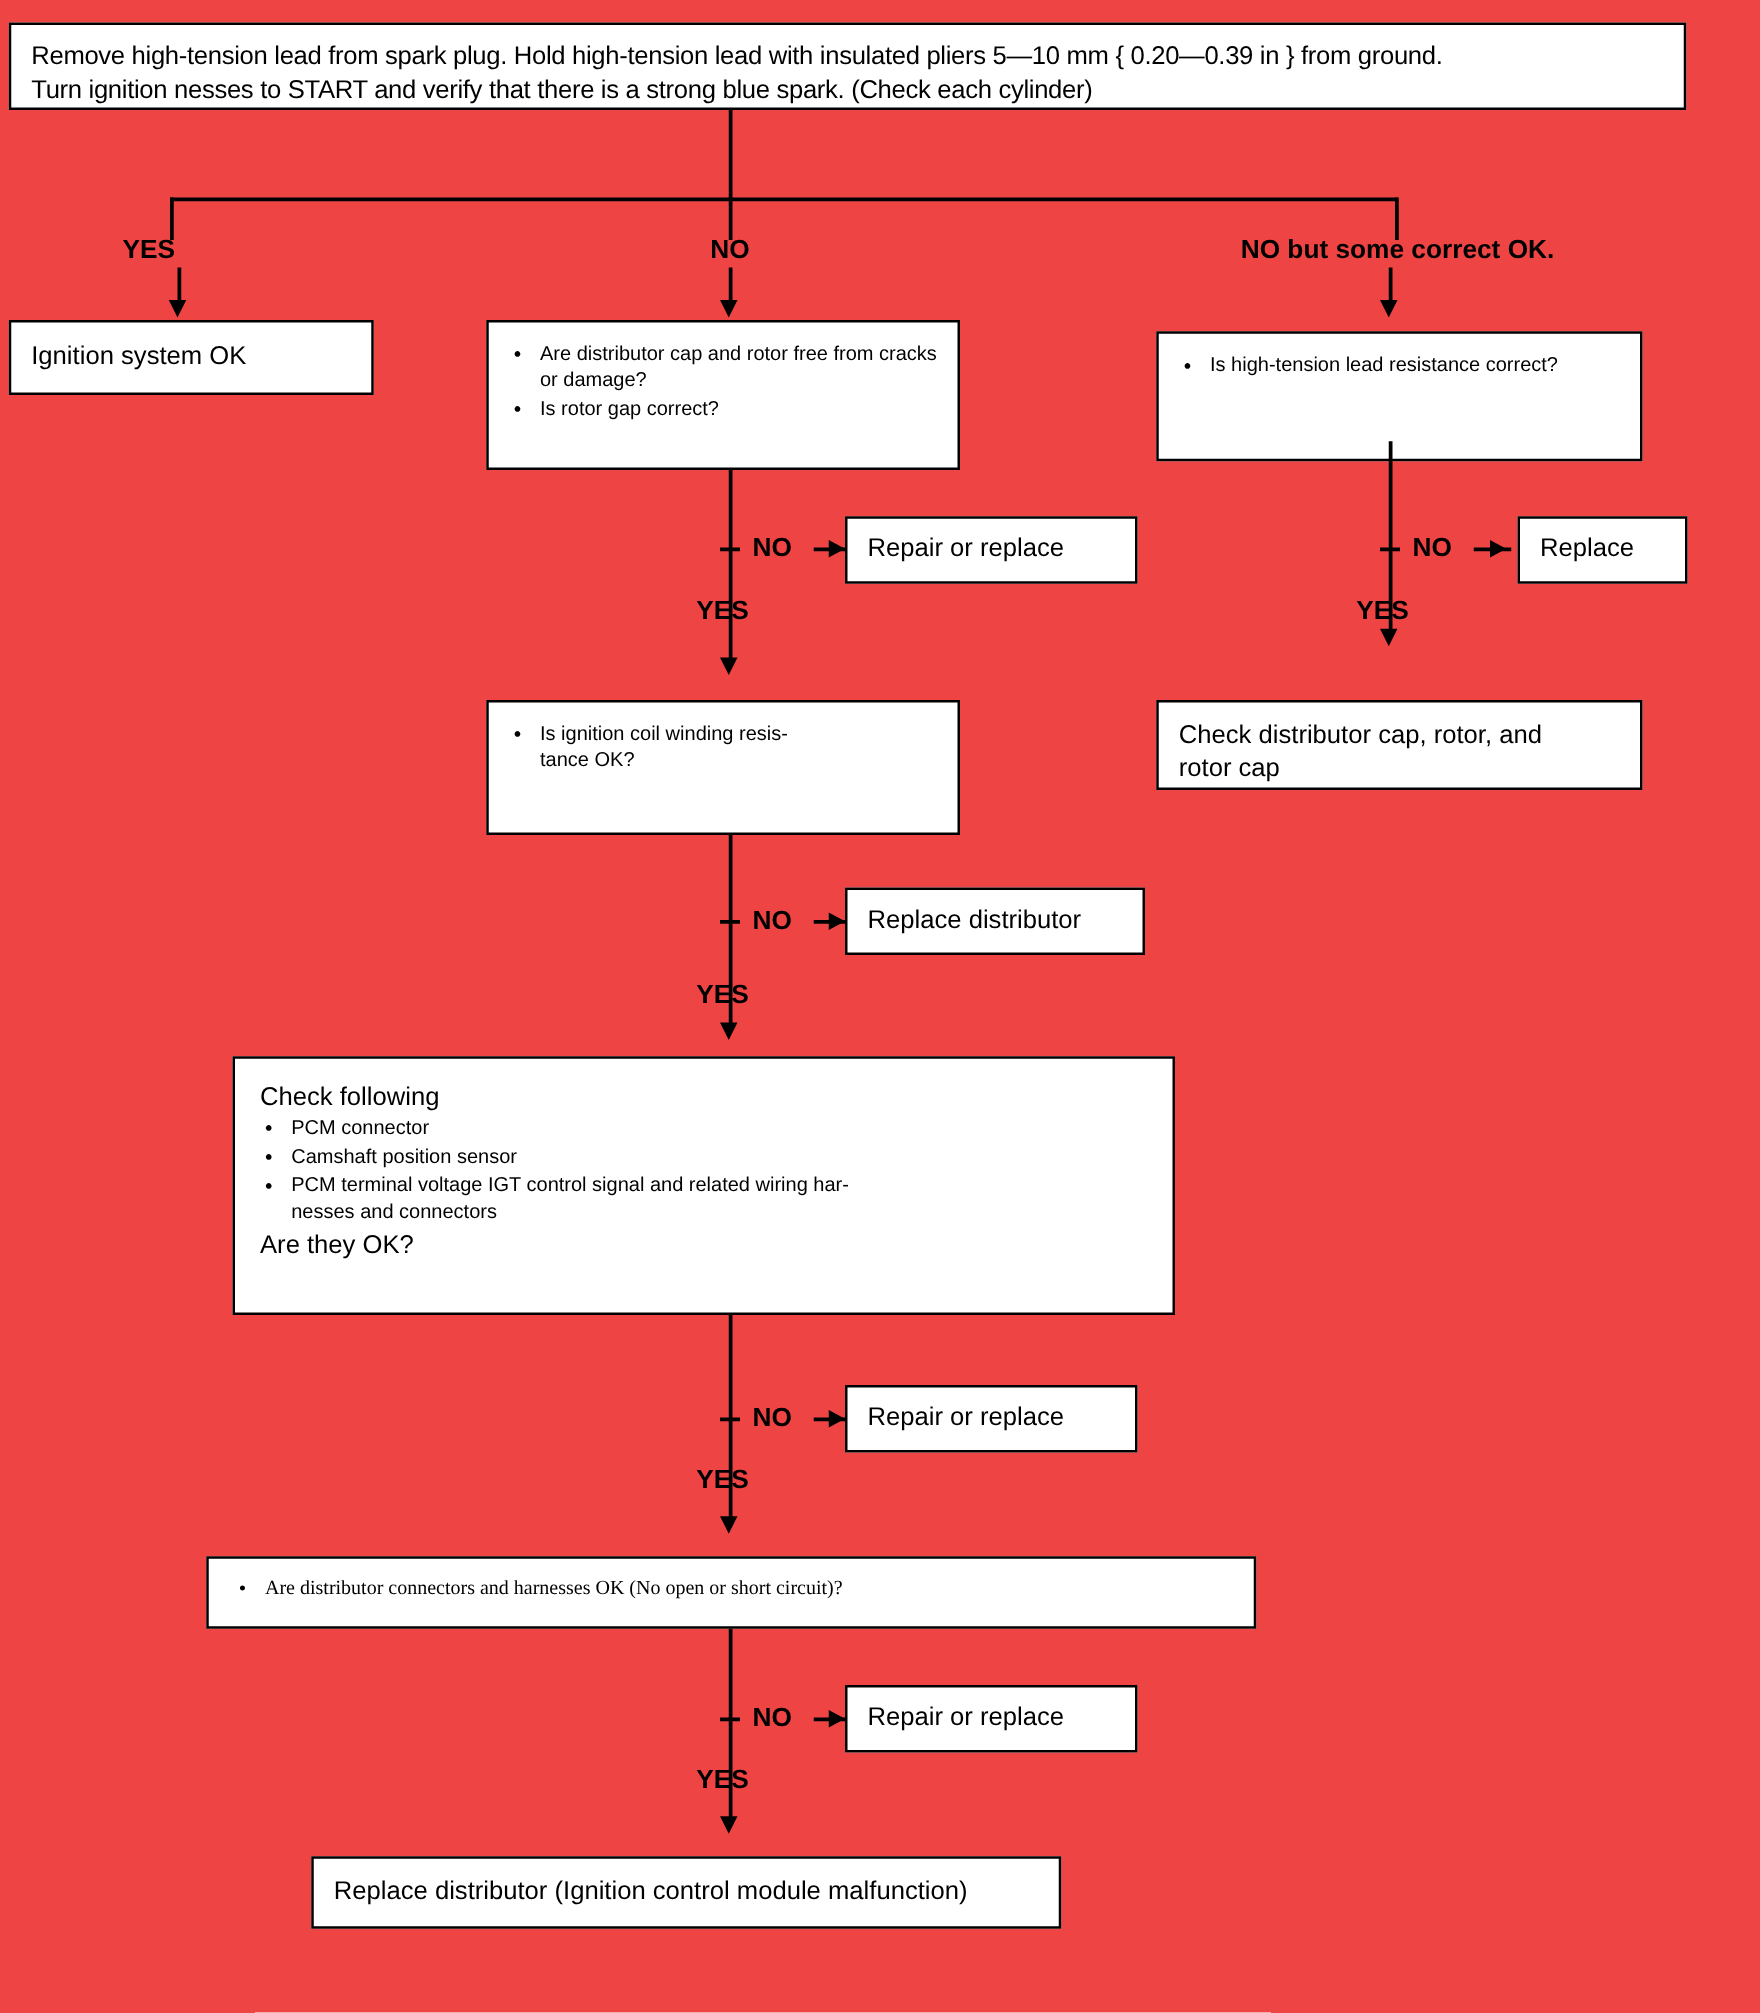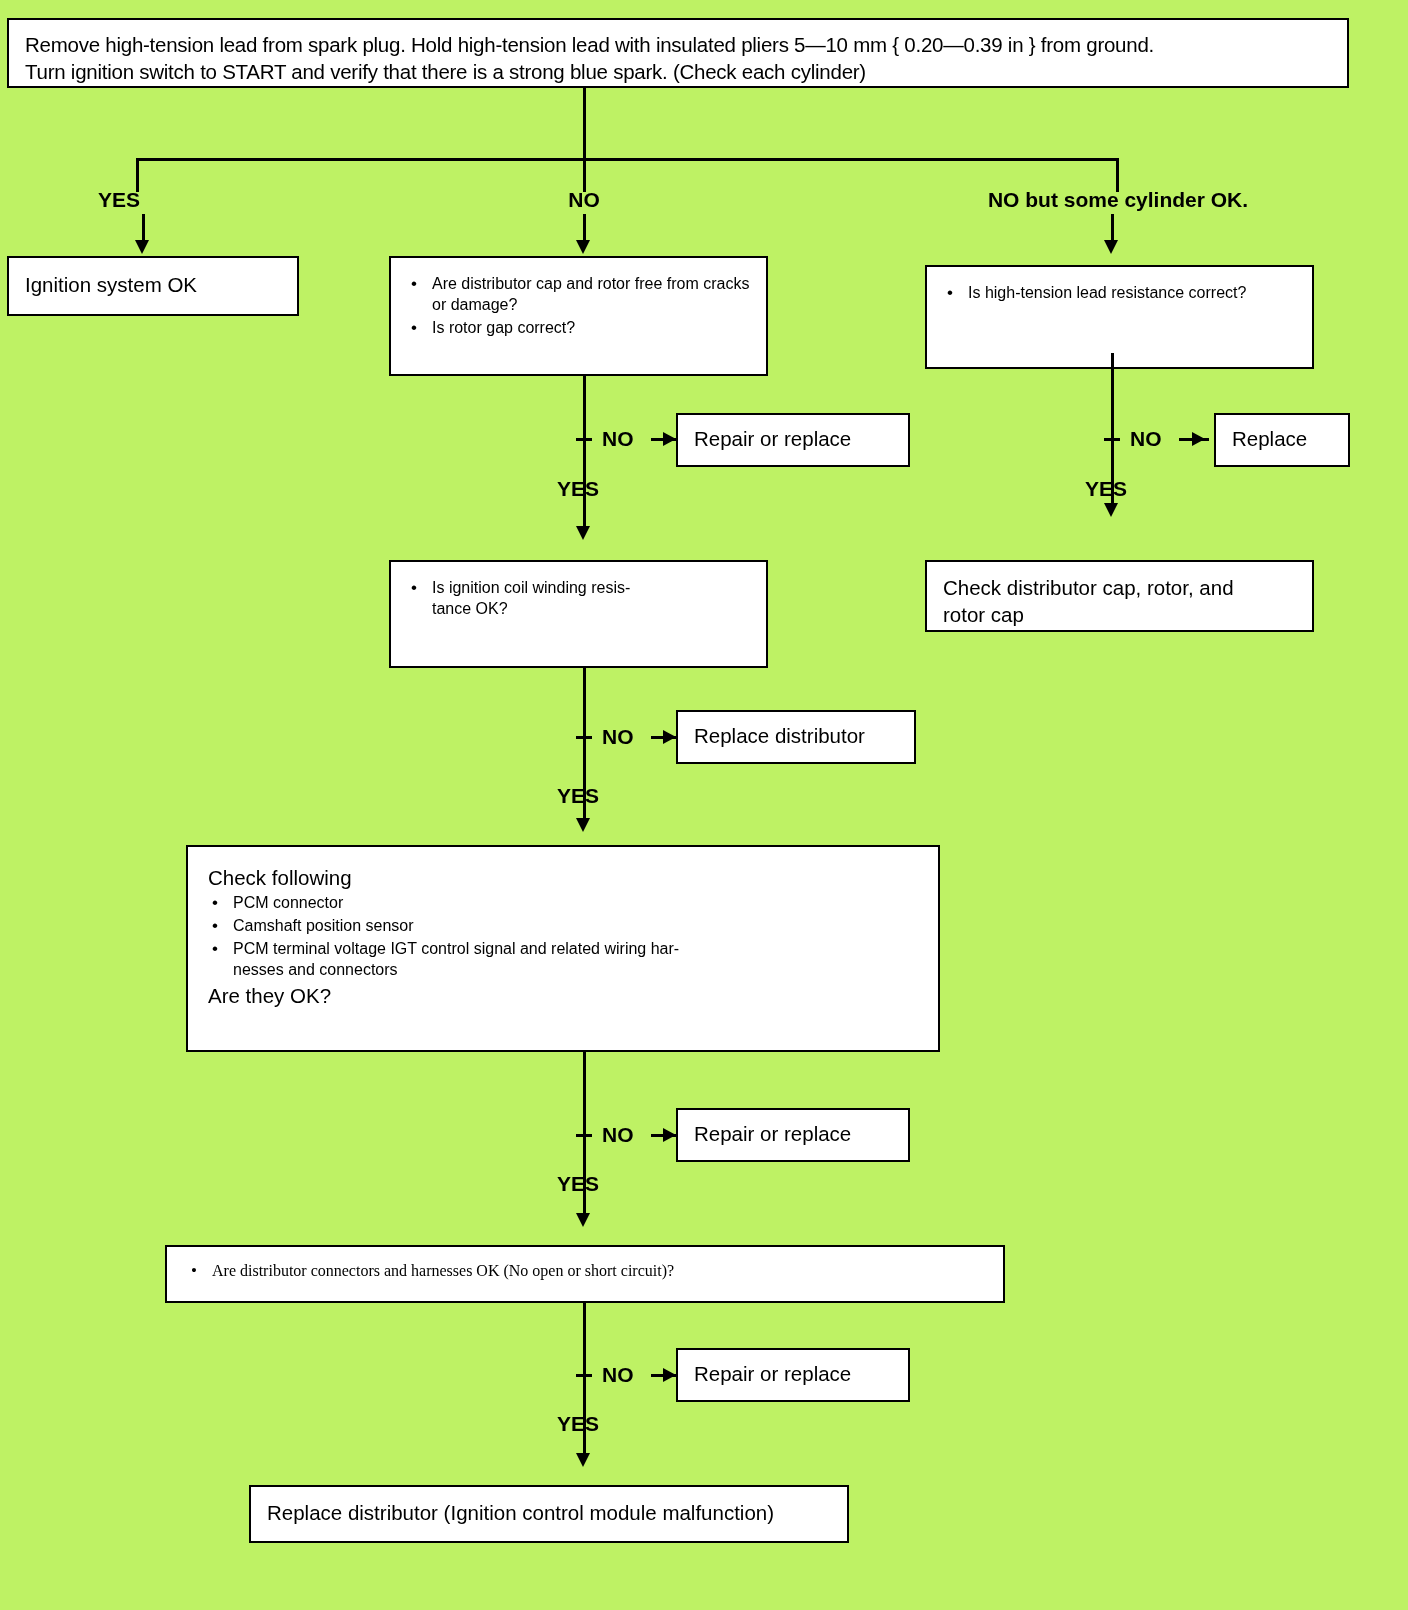--- a/index.html
+++ b/index.html
@@ -1,17 +1,17 @@
 <!DOCTYPE html>
 <html><head>
 <meta charset="utf-8">
 <style>
   html,body{margin:0;padding:0;background:#ffffff;}
   body{font-family:"Liberation Sans","DejaVu Sans",sans-serif;color:#000;}
-  #canvas{position:relative;width:1408px;height:1610px;background:#bef264;overflow:hidden;}
+  #canvas{position:relative;width:1408px;height:1610px;background:#ef4444;overflow:hidden;}
 
   .box{position:absolute;border:2.5px solid #000;background:#fff;box-sizing:border-box;}
   .box .txt{font-size:20.5px;line-height:1.33;color:#000;}
 
   .tbox{padding:11px 14px 10px 16px;}
   .tbox .txt{display:block;white-space:pre-line;letter-spacing:-0.25px;}
 
   
   ul.blist{list-style:none;margin:0;padding:0;}
   ul.blist li{position:relative;padding-left:25px;font-size:16px;line-height:1.31;margin:0 0 2px 0;}
@@ -29,34 +29,34 @@
   .lbl{position:absolute;font-weight:bold;font-size:21px;letter-spacing:0px;white-space:nowrap;}
   .lbl-n{position:absolute;font-weight:bold;font-size:21px;white-space:nowrap;}
 </style>
 </head>
 <body>
 
 <div id="canvas">
 
   <div class="box tbox" style="left:7px;top:18px;width:1342px;height:70px;">
     <span class="txt">Remove high-tension lead from spark plug. Hold high-tension lead with insulated pliers 5—10 mm { 0.20—0.39 in } from ground.</span>
-    <span class="txt">Turn ignition switch to START and verify that there is a strong blue spark. (Check each cylinder)</span>
+    <span class="txt">Turn ignition nesses to START and verify that there is a strong blue spark. (Check each cylinder)</span>
   </div>
 
   <div class="vline" style="left:583px;top:88px;height:72px;"></div>
 
   <div class="hline" style="left:136px;top:158px;width:982px;"></div>
 
   <div class="vline" style="left:136px;top:158px;height:34px;"></div>
   <div class="vline" style="left:583px;top:158px;height:34px;"></div>
   <div class="vline" style="left:1116px;top:158px;height:34px;"></div>
 
   <div class="lbl" style="left:119px;top:188px;transform:translateX(-50%);">YES</div>
   <div class="lbl" style="left:584px;top:188px;transform:translateX(-50%);">NO</div>
-  <div class="lbl" style="left:1118px;top:188px;transform:translateX(-50%);">NO but some cylinder OK.</div>
+  <div class="lbl" style="left:1118px;top:188px;transform:translateX(-50%);">NO but some correct OK.</div>
 
   <div class="vline" style="left:142px;top:214px;height:28px;"></div>
   <div class="arrow-d" style="left:135px;top:240px;"></div>
 
   <div class="vline" style="left:583px;top:214px;height:28px;"></div>
   <div class="arrow-d" style="left:576px;top:240px;"></div>
 
   <div class="vline" style="left:1111px;top:214px;height:28px;"></div>
   <div class="arrow-d" style="left:1104px;top:240px;"></div>
 

